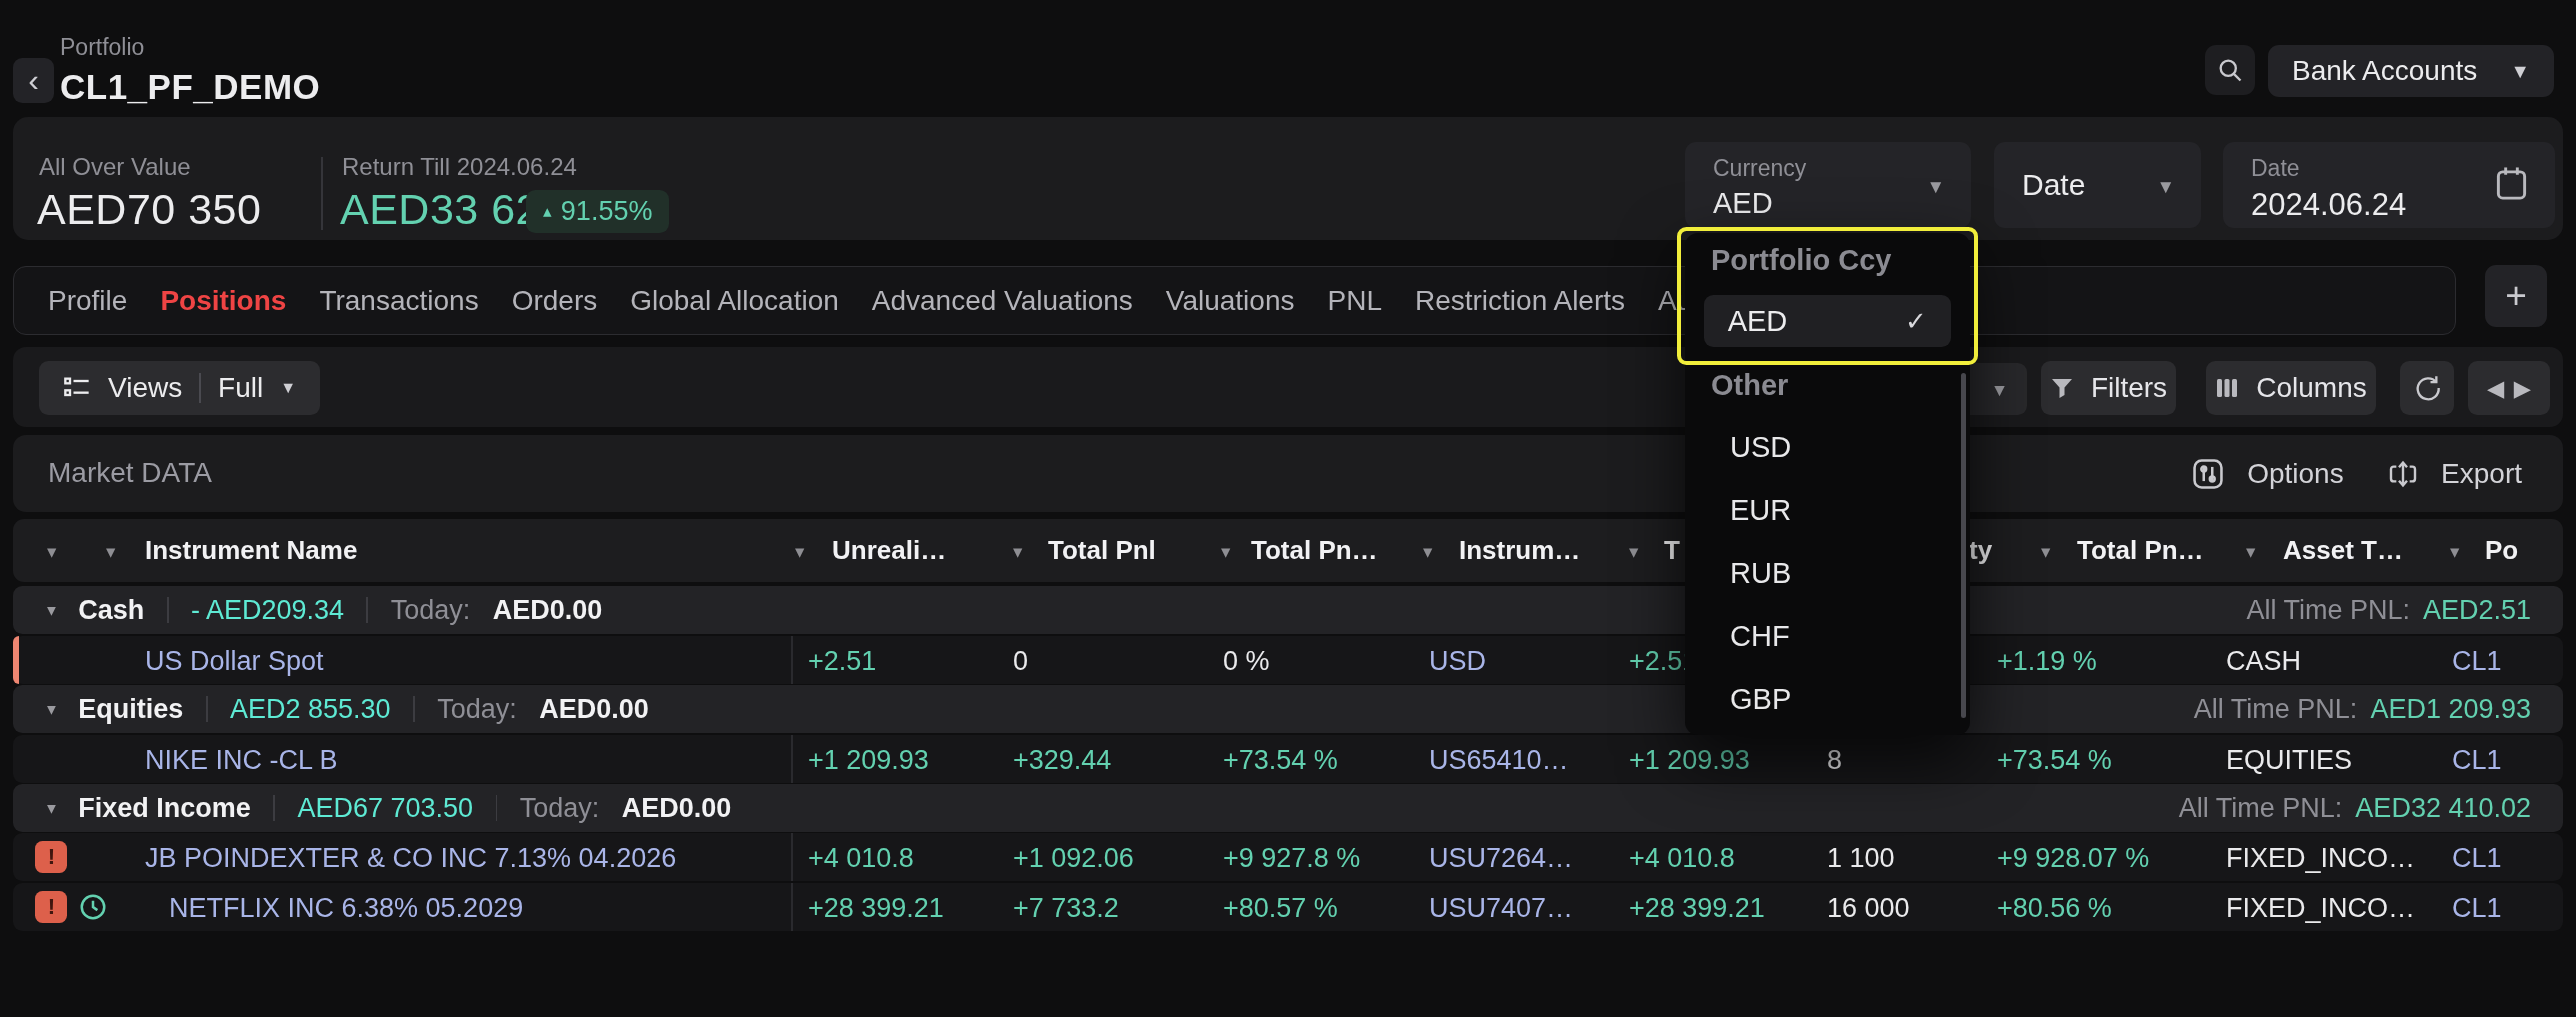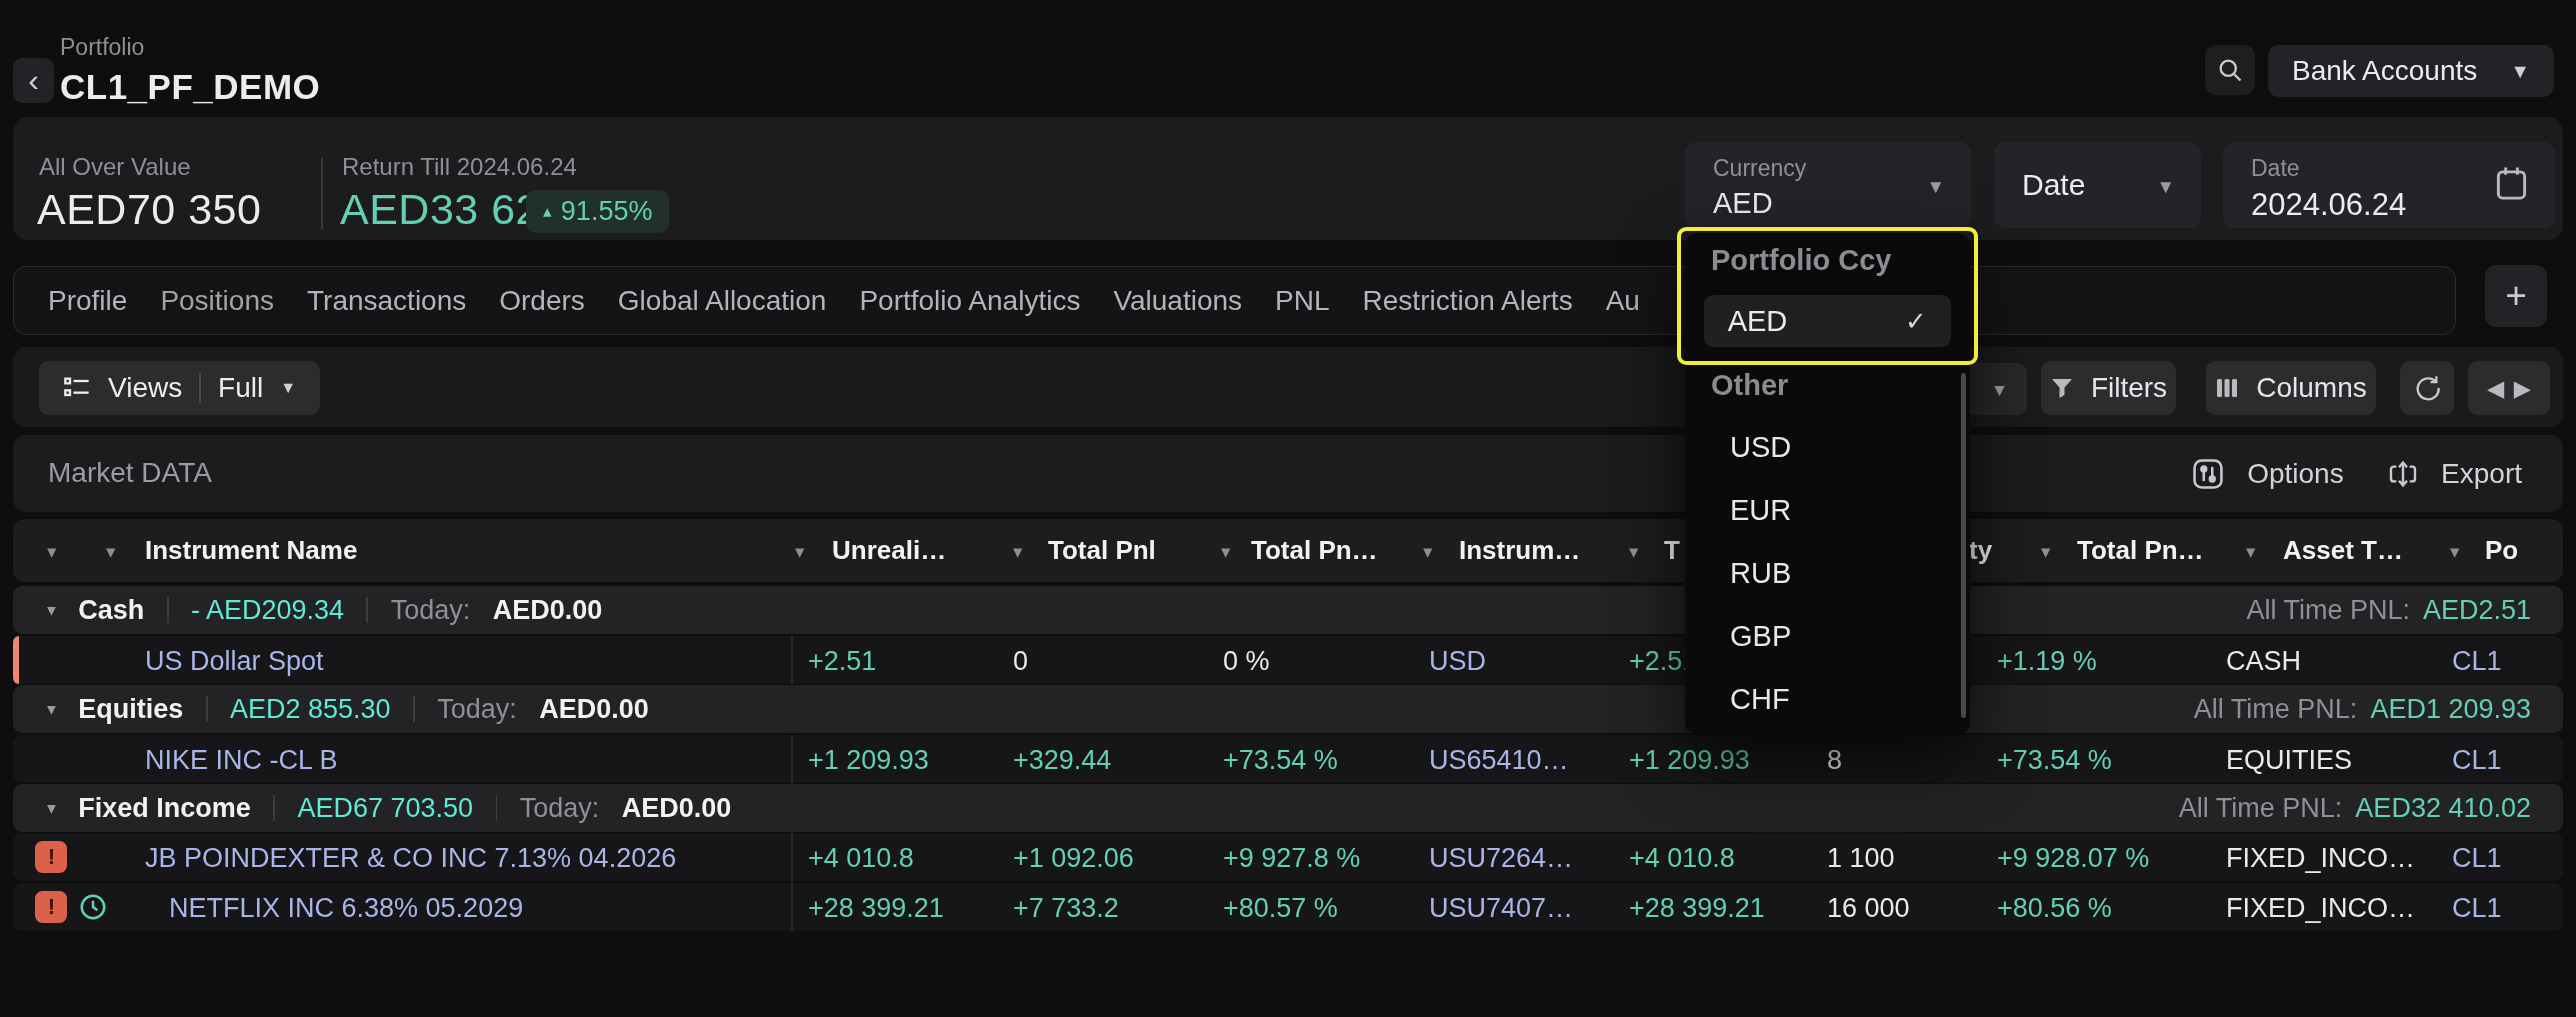--- a/index.html
+++ b/index.html
@@ -56,21 +56,21 @@
   .sel-currency{left:1685px;width:286px}
   .sel-datemode{left:1994px;width:207px}
   .sel-datemode .s-one{position:absolute;left:28px;top:26px;font-size:30px}
   .sel-date{left:2223px;width:332px}
   .sel-date .cal{position:absolute;right:26px;top:22.4px;color:#b9b9be}
 
   
   .tabs-bar{left:13px;top:266px;width:2443px;height:69px;border:1.9px solid var(--border);border-radius:13px;
     background:#141416;display:flex;align-items:center;padding:13px 34px;gap:33px;overflow:hidden}
   .tab{font-size:28px;color:#b4b4ba;white-space:nowrap;cursor:pointer}
-  .tab.active{color:#a3a3a3;font-weight:normal}
+  .tab.active{color:#ef4444;font-weight:bold}
   .add-tab-btn{left:2485px;top:265px;width:62px;height:62px;background:#232327;border-radius:11.2px;
     display:flex;align-items:center;justify-content:center;font-size:37px;color:#c9c9ce;cursor:pointer}
 
   
   .toolbar-band{left:13px;top:347px;width:2550px;height:80px;background:#1a1a1c;border-radius:13px}
   .views-btn{position:absolute;left:26px;top:14px;height:54px;background:var(--btn2);border-radius:9.3px;
     display:flex;align-items:center;padding:0 24px;gap:17px;font-size:28px;cursor:pointer}
   .views-btn .sep{width:1.9px;height:30px;background:#4a4a50}
   .hidden-dd{position:absolute;left:1891px;top:16px;width:123px;height:52px;background:#28282b;border-radius:9.3px;cursor:pointer}
   .hidden-dd .s-caret{position:absolute;right:18.7px;top:17px;font-size:17.7px;color:#9a9a9f}
@@ -188,21 +188,21 @@
     </svg>
   </span>
 </div>
 
 <div class="abs tabs-bar" id="tabs-bar">
     <span class="tab">Profile</span>
     <span class="tab active">Positions</span>
     <span class="tab">Transactions</span>
     <span class="tab">Orders</span>
     <span class="tab">Global Allocation</span>
-    <span class="tab">Portfolio Analytics</span>
+    <span class="tab">Advanced Valuations</span>
     <span class="tab">Valuations</span>
     <span class="tab">PNL</span>
     <span class="tab">Restriction Alerts</span>
     <span class="tab">Au</span>
   </div>
 <div class="abs add-tab-btn">
   <span>+</span>
 </div>
 
 <div class="abs toolbar-band">
@@ -422,19 +422,19 @@
   <div class="menu-h menu-h1">Portfolio Ccy</div>
   <div class="menu-sel">
     <span>AED</span>
     <span class="check">✓</span>
   </div>
   <div class="menu-h menu-h2">Other</div>
   <div class="menu-items" id="menu-items">
       <div class="menu-item">USD</div>
       <div class="menu-item">EUR</div>
       <div class="menu-item">RUB</div>
+      <div class="menu-item">CHF</div>
       <div class="menu-item">GBP</div>
-      <div class="menu-item">CHF</div>
     </div>
   <div class="menu-scroll"></div>
 </div>
 <div class="abs yellow-box"></div>
 
 
 </body></html>

